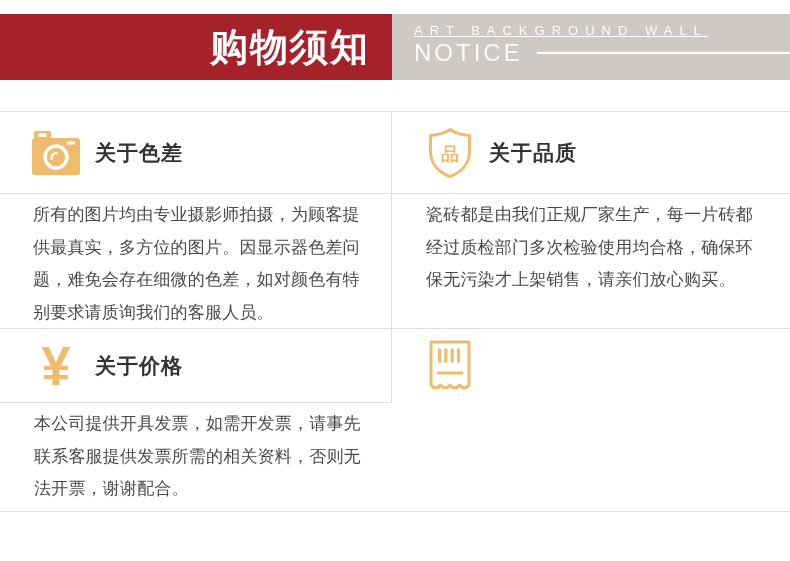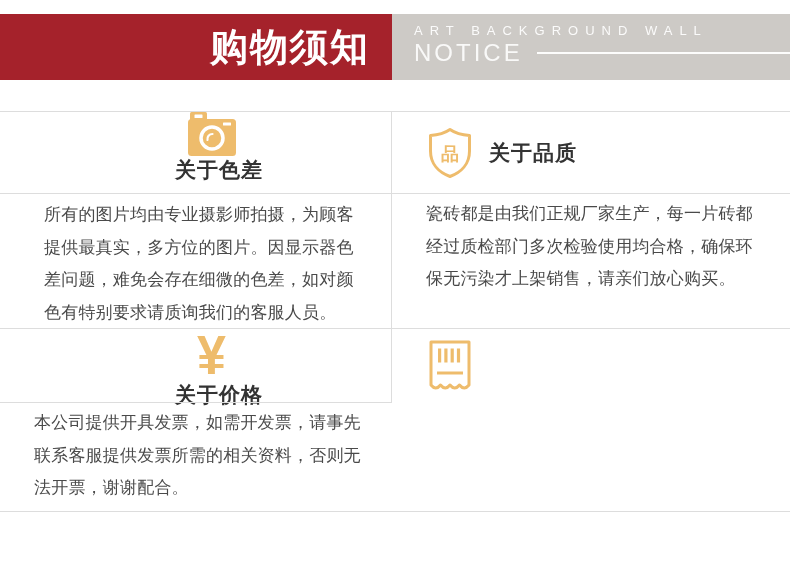--- a/index.html
+++ b/index.html
@@ -15,60 +15,61 @@
     width:392px; background:#a5222b; color:#ffffff;
     display:flex; align-items:center; justify-content:flex-end;
     padding-right:22px; font-size:38px; font-weight:bold; letter-spacing:2px;
   }
   .banner-gray {
     flex:1; background:#cdcac6; padding:9px 0 0 22px; color:#ffffff;
   }
   .banner-sub {
     font-size:13px; letter-spacing:7px; color:rgba(255,255,255,0.92);
     white-space:nowrap;
+    text-decoration:underline;
   }
   .notice-row { display:flex; align-items:center; margin-top:2px; }
   .notice-text {
     font-size:24px; font-weight:300; letter-spacing:3px;
     color:rgba(255,255,255,0.88); line-height:1.1;
   }
   .notice-line { flex:1; height:2px; background:rgba(255,255,255,0.95); margin-left:14px; }
 
   
   .grid {
     margin-top:31px;
     display:grid;
     grid-template-columns:392px 1fr;
     grid-template-rows:81px 135px 74px 109px;
     border-top:1px solid #dddddd;
     border-bottom:1px solid #dddddd;
   }
-  .cl { border-right:1px solid #dddddd;flex-direction:column; }
+  .cl { border-right:1px solid #dddddd; }
   .bt { border-top:1px solid #dddddd; }
 
   .head { display:flex; align-items:center; padding-left:32px; }
   .head.right-col { padding-left:34px; }
   .head h2 {
     font-size:21px; color:#333333; font-weight:bold;
     letter-spacing:1px; margin-left:15px;
   }
   .icon-box { width:48px; display:flex; justify-content:center; align-items:center; position:relative; }
 
   .yuan-glyph {
     font-size:52px; font-weight:bold; color:#eebc6c; line-height:1;
     display:inline-block; transform:scaleY(1.05);
   }
   .shield-wrap { position:relative; width:46px; height:52px; }
   .shield-glyph {
     position:absolute; left:50%; top:53%; transform:translate(-50%,-50%);
     font-size:18px; font-weight:bold; color:#eebc6c;
   }
 
-  .body-cell { padding:5px 28px 0 44px; }
-  .body-cell.right-col { padding-left:34px;font-family:Liberation Mono, monospace; }
+  .body-cell { padding:5px 28px 0 33px; }
+  .body-cell.right-col { padding-left:34px; }
   .body-cell p { font-size:17px; color:#4a4a4a; line-height:32.5px; letter-spacing:0.2px; }
 </style>
 </head>
 <body>
 
 <div class="page">
 
   <div class="banner">
     <div class="banner-red">
       <span>购物须知</span>

